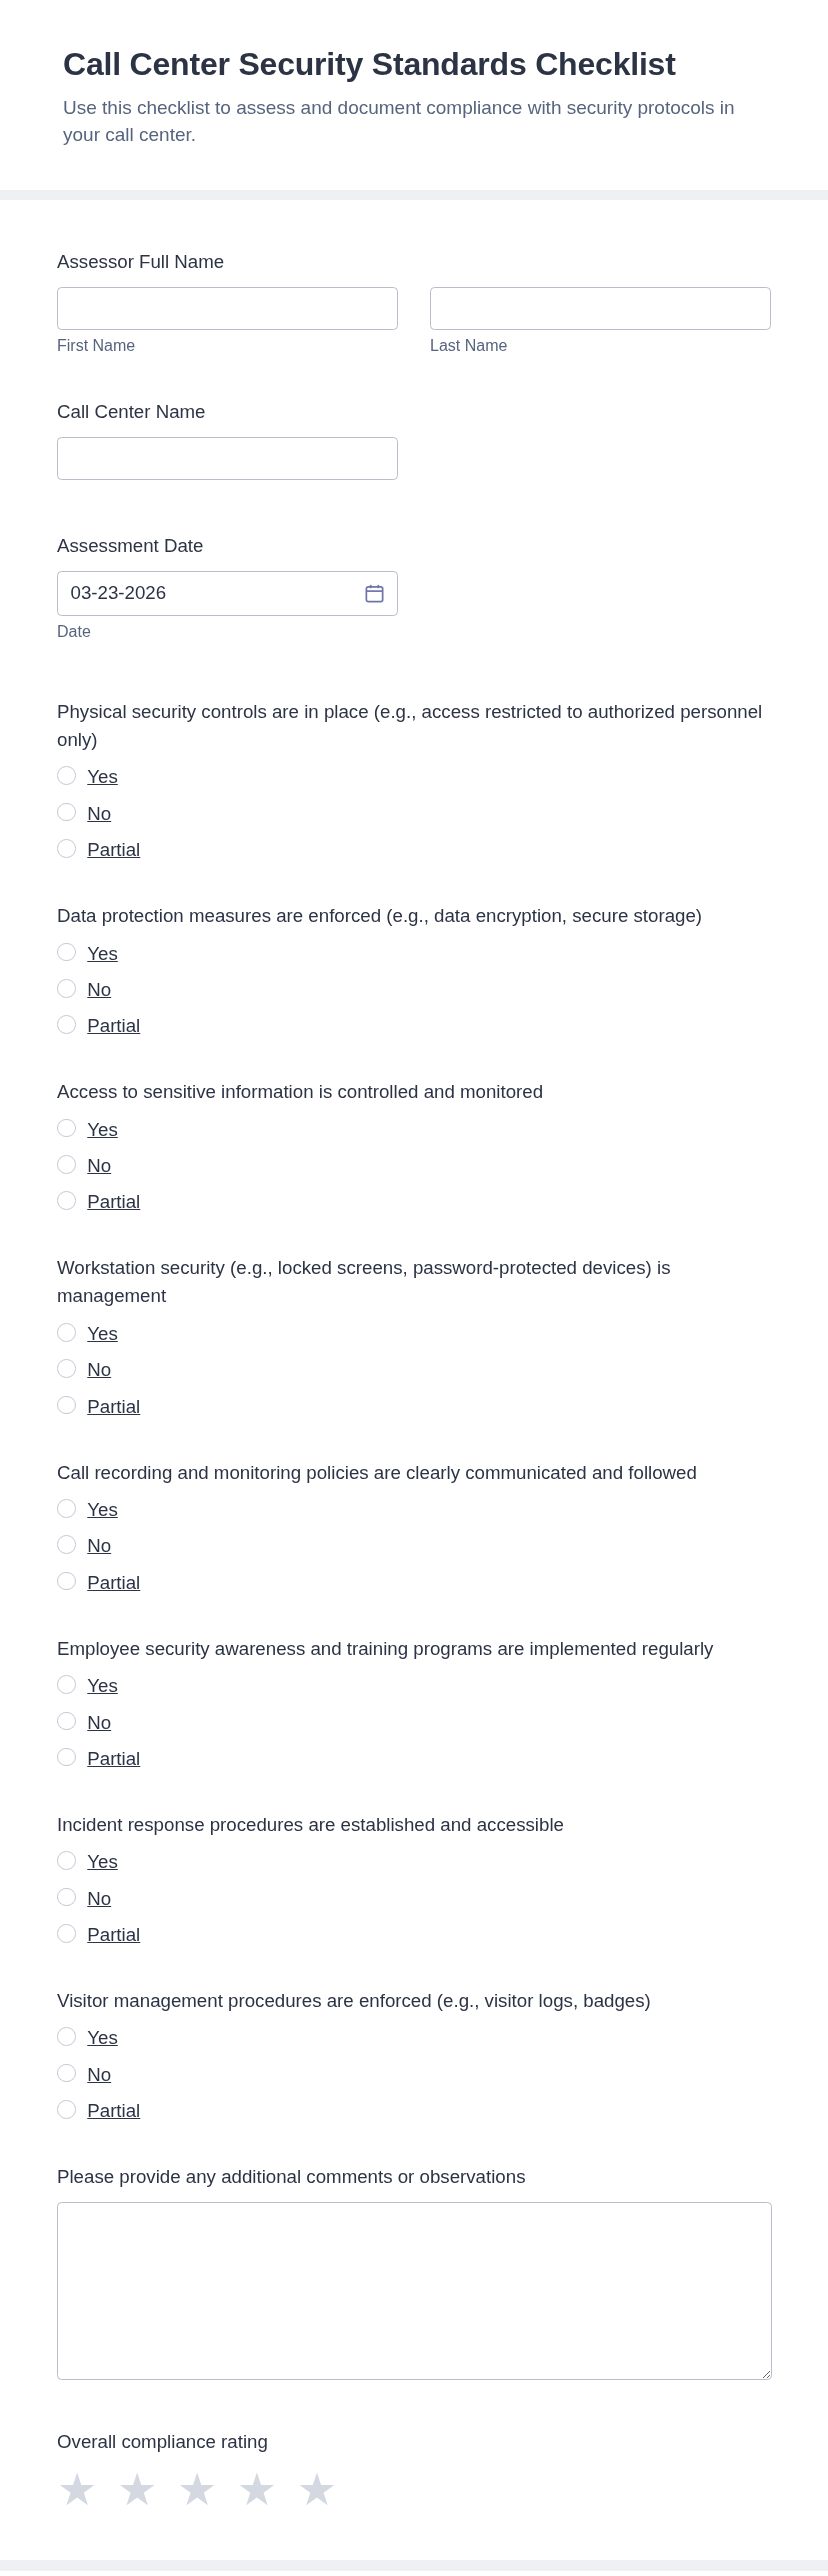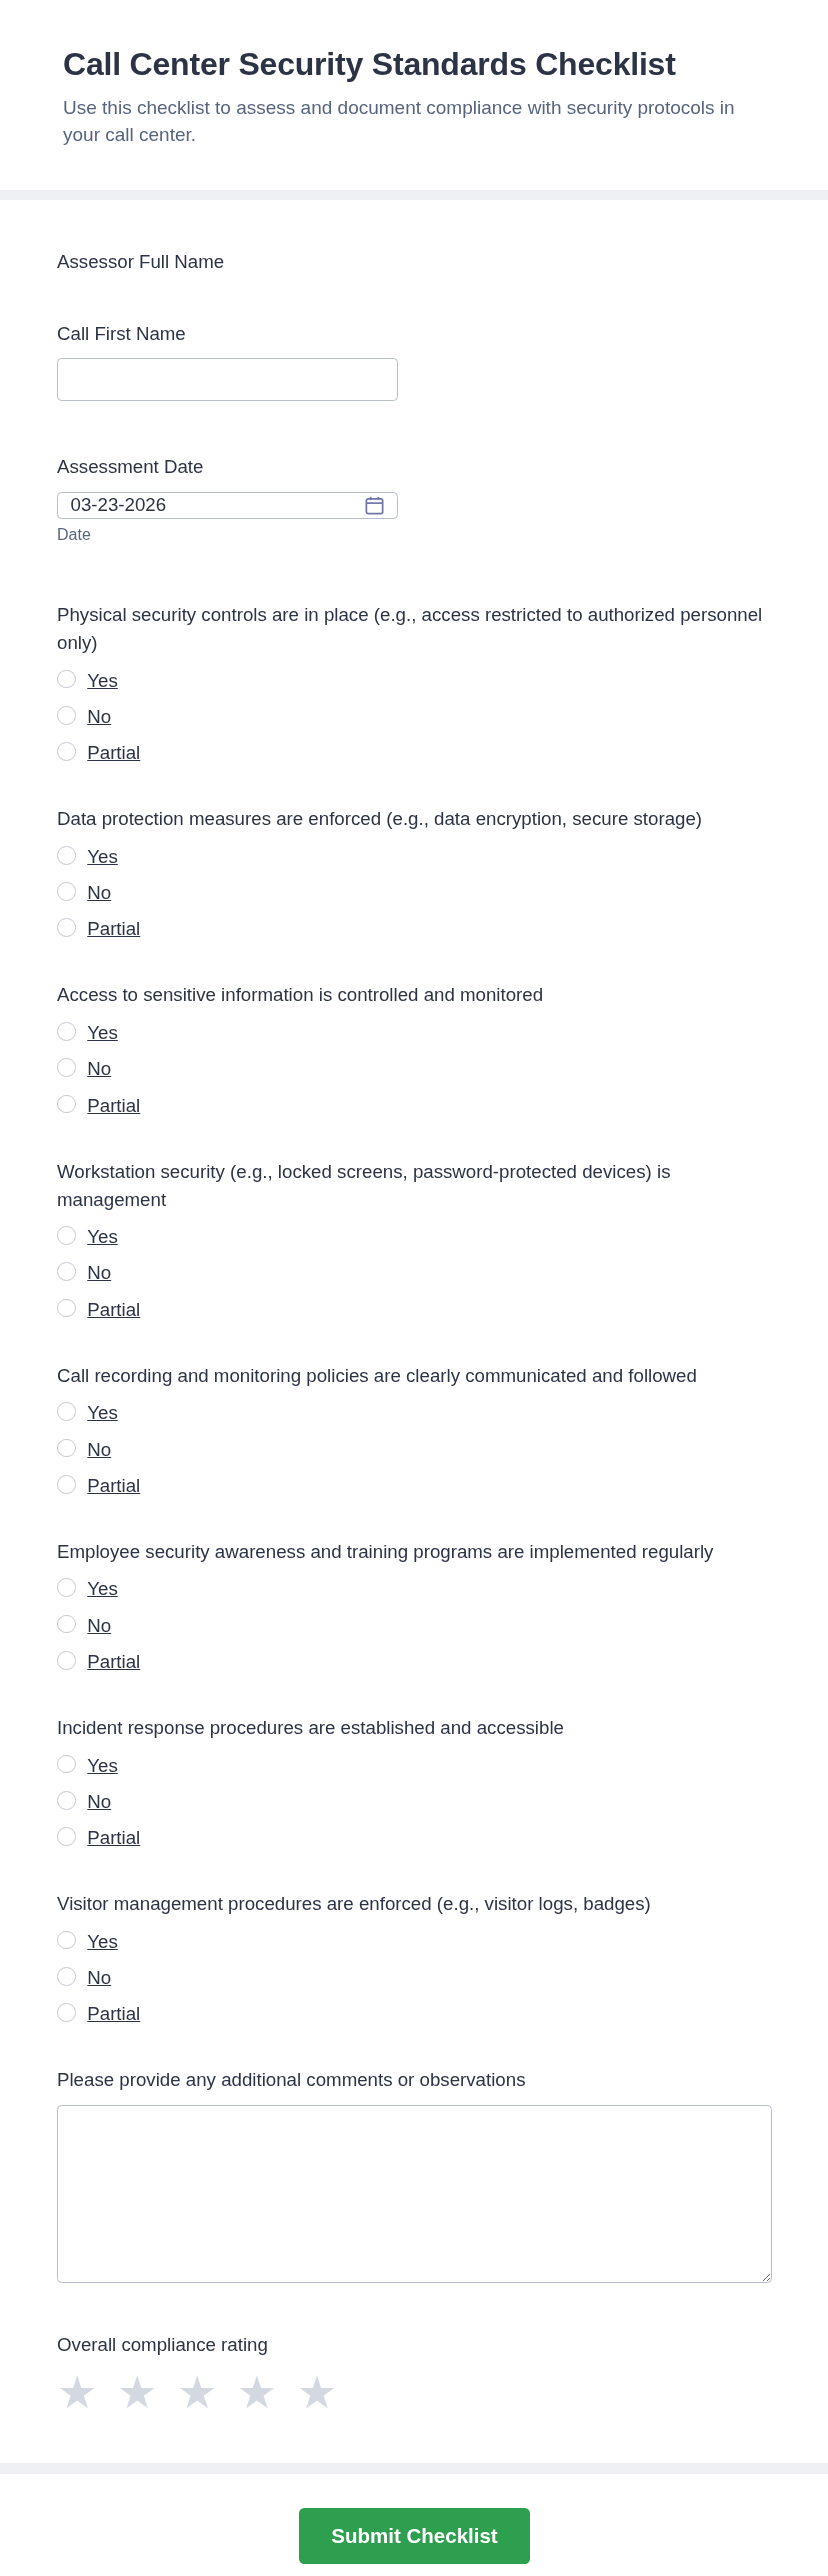--- a/index.html
+++ b/index.html
@@ -36,21 +36,21 @@
 
   input[type="text"]{
     height:43px;border:1.8px solid var(--border);border-radius:4.5px;
     font-size:18.7px;color:var(--text);padding:0 12.5px;outline:none;background:#fff;
     font-family:inherit;width:100%;
   }
   .name-row{display:grid;grid-template-columns:341px 341px;column-gap:32px;}
   .single{width:341px;}
 
   .date-box{
-    width:341px;height:27px;border:1.8px solid var(--border);border-radius:4.5px;
+    width:341px;height:45px;border:1.8px solid var(--border);border-radius:4.5px;
     display:flex;align-items:center;padding:0 10.7px 0 12.5px;background:#fff;gap:44px;
   }
   .date-box input{border:none;height:100%;flex:1;font-size:18.7px;color:var(--text);outline:none;padding:0;font-family:inherit;min-width:0;}
   .cal-icon{width:23px;height:23px;flex:0 0 auto;display:block;}
 
   
   .question{margin-bottom:41px;}
   .q-label{margin-bottom:12.5px;max-width:724px;}
   .option{display:flex;margin-bottom:14.3px;cursor:pointer;width:max-content;text-decoration:underline;}
   .radio{
@@ -87,24 +87,34 @@
   <h1>Call Center Security Standards Checklist</h1>
   <p class="subtitle">Use this checklist to assess and document compliance with security protocols in your call center.</p>
 </section>
 
 <div class="gap"></div>
 
 <section class="card main">
 
   <div class="field">
     <div class="label">Assessor Full Name</div>
+    <div class="name-row">
+      <div>
+        <input type="text" value="" style="">
+        <div class="sublabel">First Name</div>
+      </div>
+      <div>
+        <input type="text" value="" style="">
+        <div class="sublabel">Last Name</div>
+      </div>
+    </div>
   </div>
 
   <div class="field" style="margin-bottom:52px;">
-    <div class="label">Call First Name</div>
+    <div class="label">Call Center Name</div>
     <div class="single">
       <input type="text" value="" style="">
     </div>
   </div>
 
   <div class="field" style="margin-bottom:57px;">
     <div class="label">Assessment Date</div>
     <div class="date-box">
       <input type="text" value="03-23-2026" style="">
       <svg class="cal-icon" viewBox="0 0 24 24" fill="none" stroke="#6f76a7" stroke-width="1.8">

